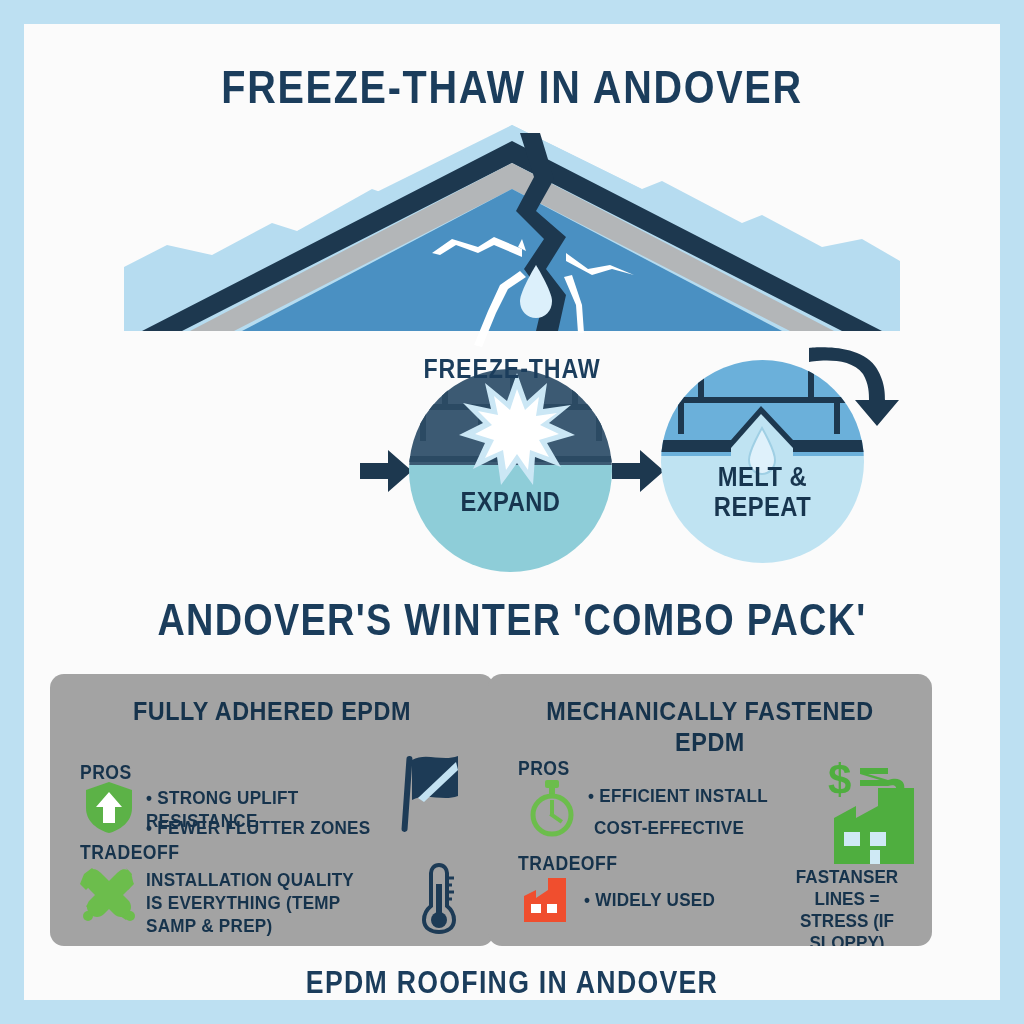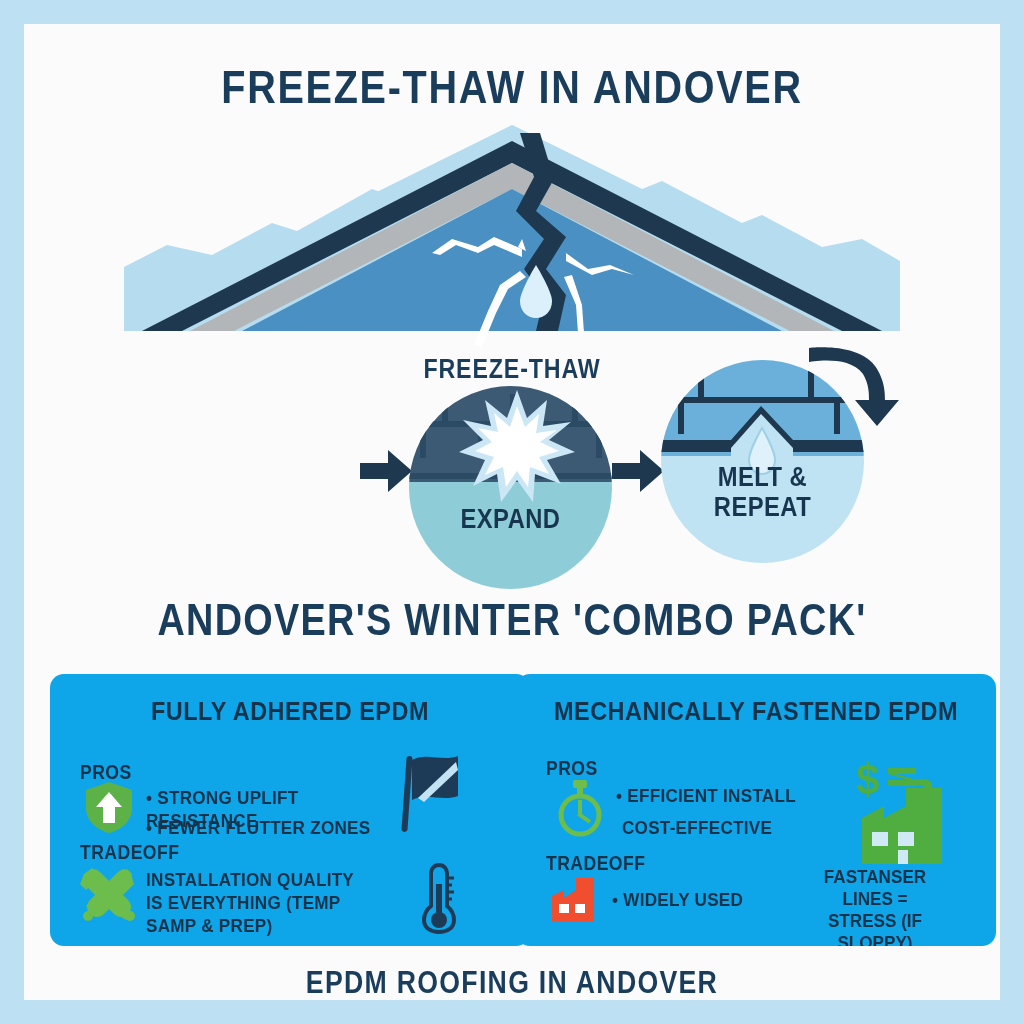--- a/index.html
+++ b/index.html
@@ -90,21 +90,21 @@
     height: 230px;
   }
 
   
   .cyc-circle {
     position: absolute;
     border-radius: 50%;
     overflow: hidden;
   }
   #circle1 { left: 130px; top: 345px; width: 203px; height: 203px; }
-  #circle2 { left: 385px; top: 362px; width: 203px; height: 203px; }
+  #circle2 { left: 385px; top: 345px; width: 203px; height: 203px; }
   #circle3 { left: 637px; top: 336px; width: 203px; height: 203px; }
 
   .circle-caption {
     position: absolute;
     left: 0;
     width: 100%;
     text-align: center;
     color: #17354f;
     font-family: "Liberation Sans Narrow", "Liberation Sans", sans-serif;
     font-weight: bold;
@@ -134,27 +134,26 @@
     width: 100px;
     height: 86px;
   }
 
   
   .card {
     position: absolute;
     top: 650px;
     width: 444px;
     height: 272px;
-    background: #0ea5e9;
+    background: #a3a3a3;
     border-radius: 14px;
     overflow: hidden;
-    padding-left: 36px;
   }
   #card-left { left: 26px; }
-  #card-right { left: 492px; }
+  #card-right { left: 464px; }
 
   .card-title {
     position: absolute;
     left: 0;
     width: 100%;
     top: 22px;
     text-align: center;
     color: #16334c;
     font-family: "Liberation Sans Narrow", "Liberation Sans", sans-serif;
     font-weight: bold;

